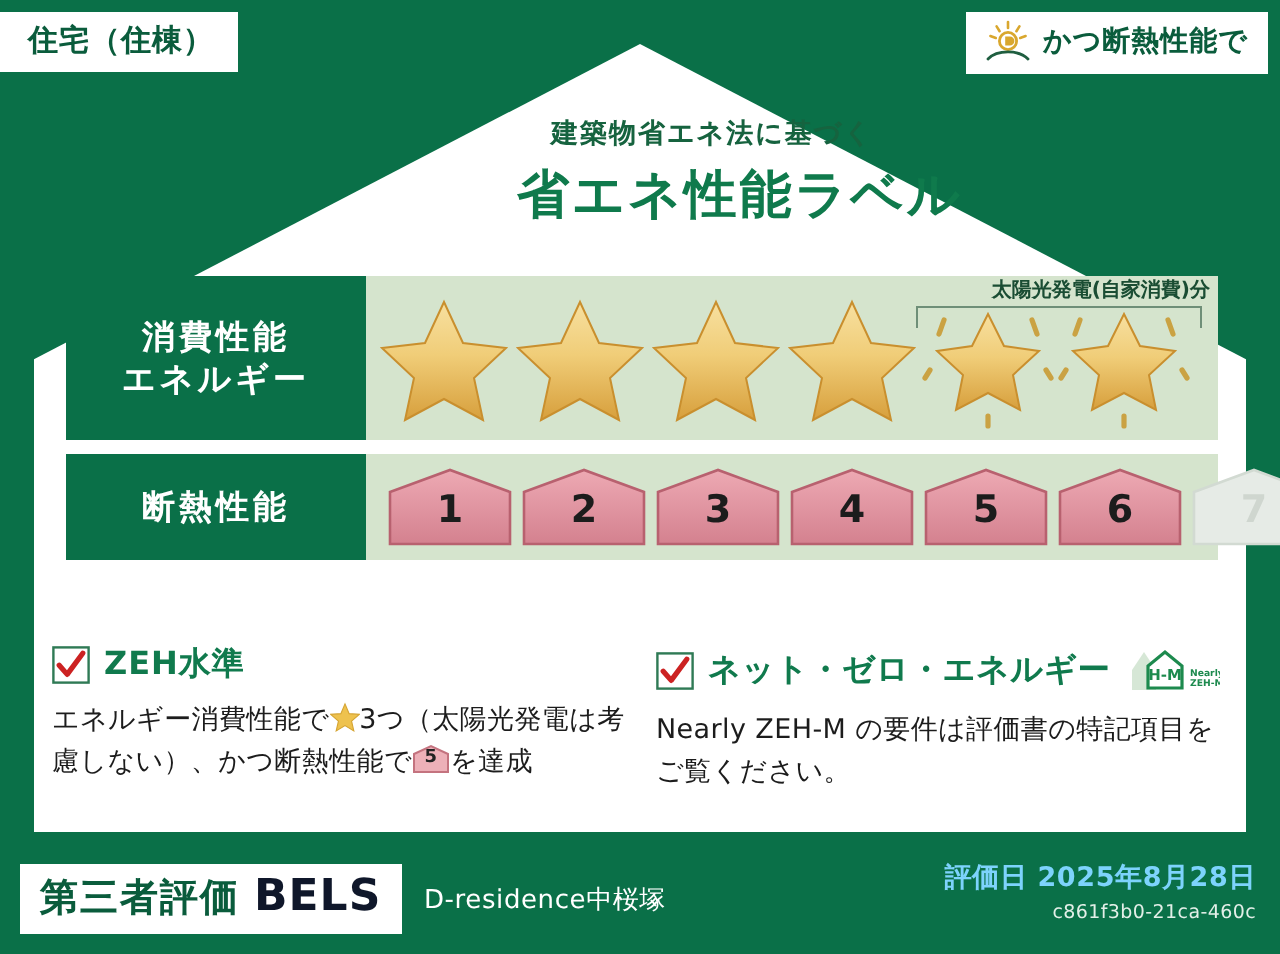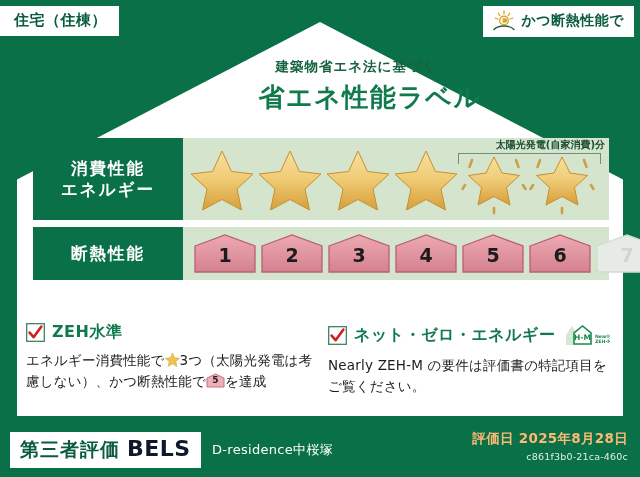--- a/index.html
+++ b/index.html
@@ -96,21 +96,21 @@
   
   .footer{position:absolute;left:0;bottom:0;width:640px;height:56px;background:#0a7048;z-index:5;}
   .bels-box{
     position:absolute;left:10px;top:11px;background:#fff;
     padding:4px 10px 5px 10px;display:flex;align-items:baseline;gap:7px;
   }
   .bels-jp{color:#0a5c3c;font-weight:bold;font-size:19px;letter-spacing:1px;}
   .bels-en{color:#0f172a;font-weight:bold;font-size:22px;letter-spacing:.5px;}
   .bldg-name{position:absolute;left:212px;top:20px;color:#ffffff;font-size:13px;letter-spacing:.3px;}
   .foot-right{position:absolute;right:12px;top:9px;text-align:right;}
-  .eval-date{color:#fdba74;font-size:13.5px;font-weight:bold;letter-spacing:.3px;padding-left:47px;}
+  .eval-date{color:#7dd3fc;font-size:13.5px;font-weight:bold;letter-spacing:.3px;padding-left:47px;}
   .eval-id{color:#e3efe8;font-size:9.5px;margin-top:3px;letter-spacing:.2px;}
 </style>
 </head>
 <body>
 
 <div id="label-root">
 
   <div class="house-body"></div>
 
   <div class="cat-tag">住宅（住棟）</div>

